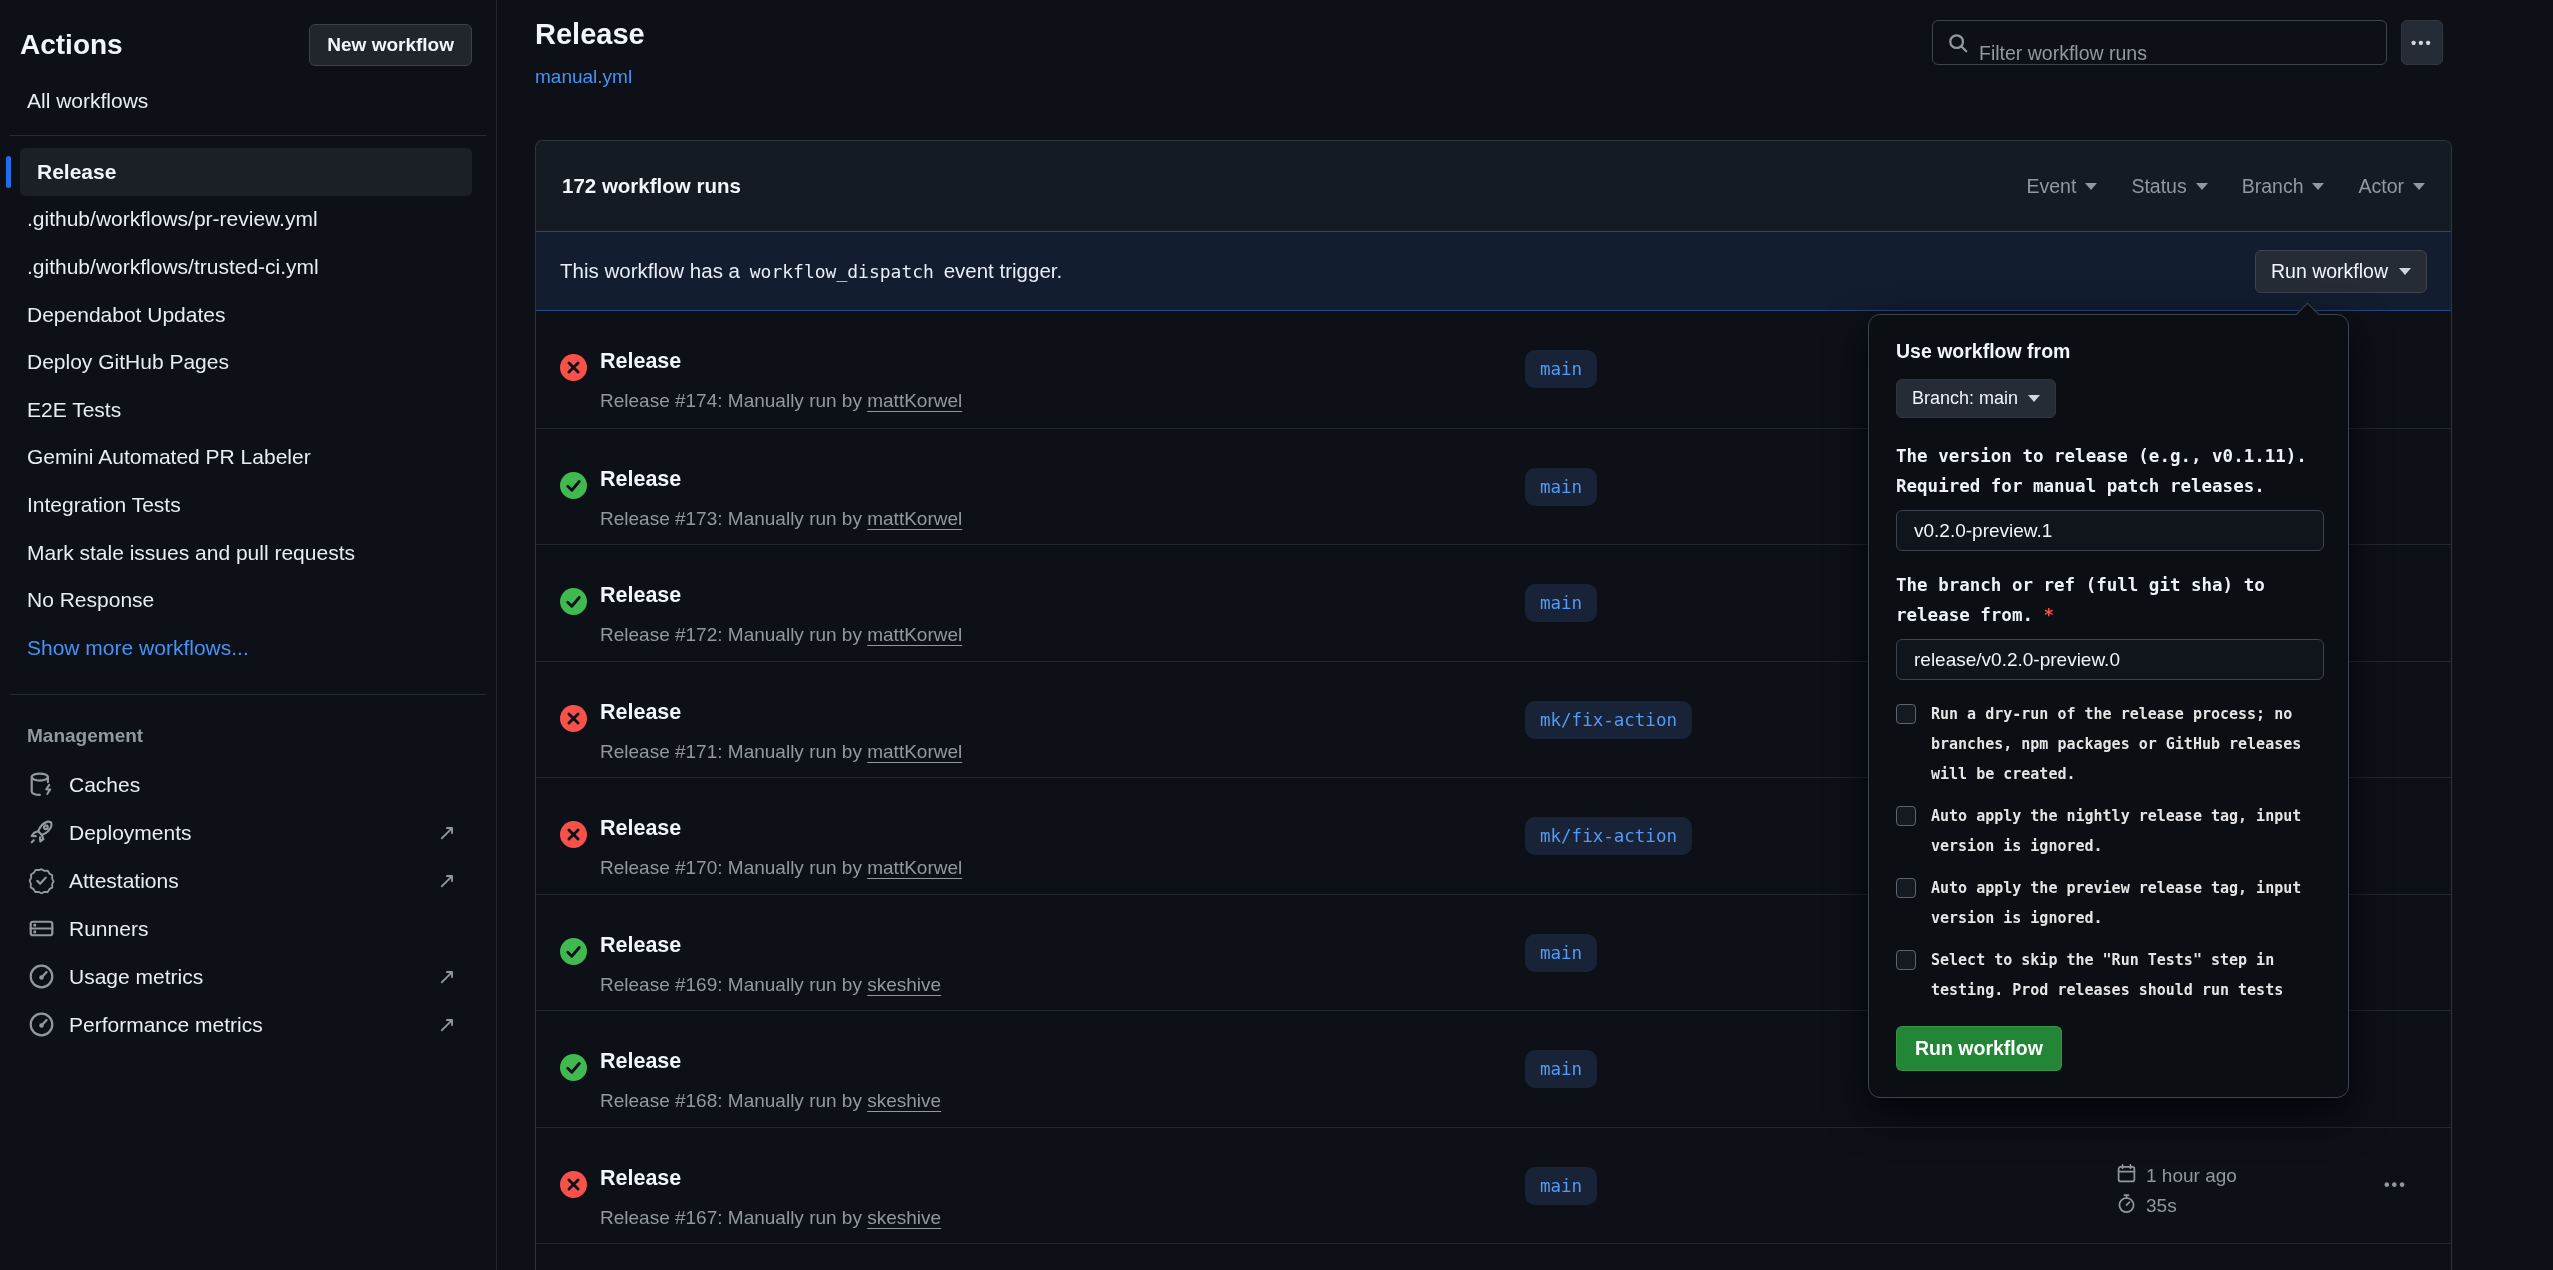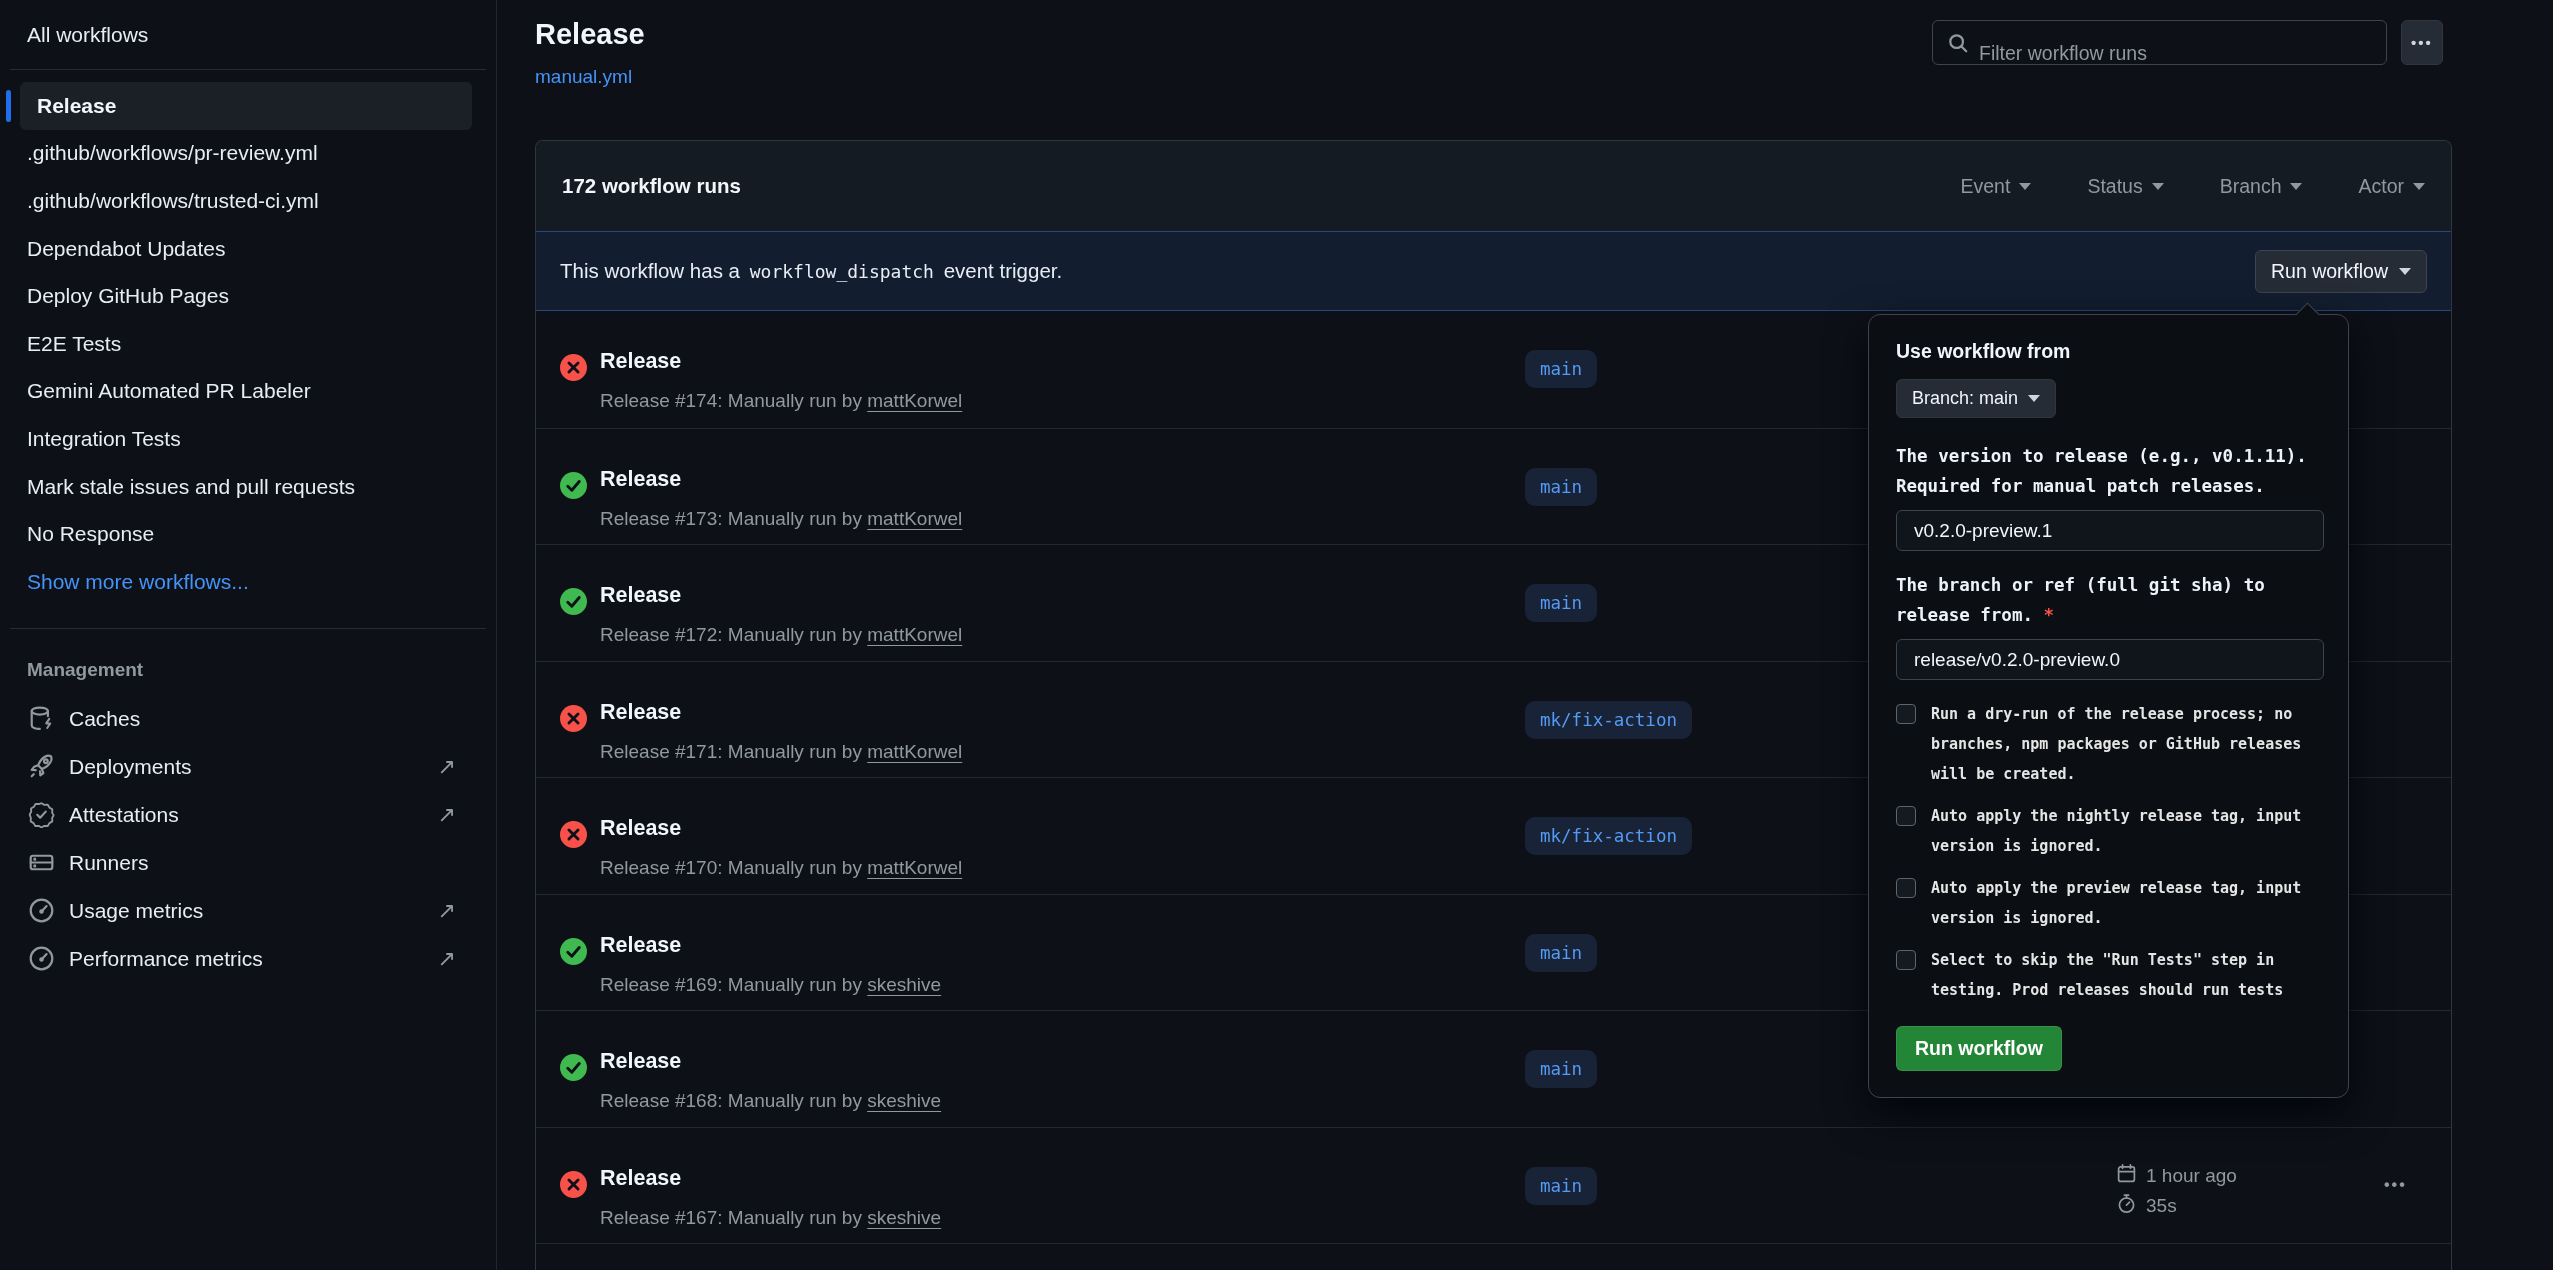--- a/index.html
+++ b/index.html
@@ -66,21 +66,21 @@
     font-size:15px; letter-spacing:2px; cursor:pointer; font-weight:700;
   }
 
   
   .panel {
     position:absolute; left:38px; top:140px; width:1917px; bottom:0;
     border:1px solid #30363d; border-bottom:0; border-radius:8px 8px 0 0; overflow:hidden;
   }
   .panel-head { height:90px; background:#151b23; display:flex; align-items:center; justify-content:space-between; padding:0 26px; }
   .count { font-size:20.5px; font-weight:700; color:#f0f6fc; }
-  .dd-group { display:flex; gap:56px; }
+  .dd-group { display:flex; gap:34px; }
   .filter-dd { display:flex; align-items:center; gap:9px; font-size:19.5px; color:#9198a1; cursor:pointer; }
   .caret { width:0; height:0; border-left:6px solid transparent; border-right:6px solid transparent; border-top:7px solid #9198a1; display:inline-block; }
   .caret.light { border-top-color:#cdd5dd; }
 
   .banner {
     height:80px; background:#121d2f; border-top:1px solid #27477e; border-bottom:1px solid #27477e;
     display:flex; align-items:center; justify-content:space-between; padding:0 24px;
   }
   .banner-text { font-size:20.5px; color:#e8eef5; }
   .banner-text code { font-family:"DejaVu Sans Mono", monospace; font-size:18px; padding:0 4px; }
@@ -145,20 +145,24 @@
   .btn-primary {
     background:#238636; border:1px solid rgba(240,246,252,0.1); border-radius:6px;
     color:#ffffff; font-size:19.5px; font-weight:600; padding:10px 18px; cursor:pointer;
     margin-top:9px; font-family:"Liberation Sans", sans-serif;
   }
 </style>
 </head>
 <body>
 
 <div class="sidebar">
+  <div class="sb-head">
+    <div class="sb-title">Actions</div>
+    <button class="btn-secondary">New workflow</button>
+  </div>
   <div class="sb-all">All workflows</div>
   <hr class="sb-div">
   <ul class="wf-list" id="wf-list">
       <li class="sb-item selected">Release</li>
       <li class="sb-item">.github/workflows/pr-review.yml</li>
       <li class="sb-item">.github/workflows/trusted-ci.yml</li>
       <li class="sb-item">Dependabot Updates</li>
       <li class="sb-item">Deploy GitHub Pages</li>
       <li class="sb-item">E2E Tests</li>
       <li class="sb-item">Gemini Automated PR Labeler</li>

